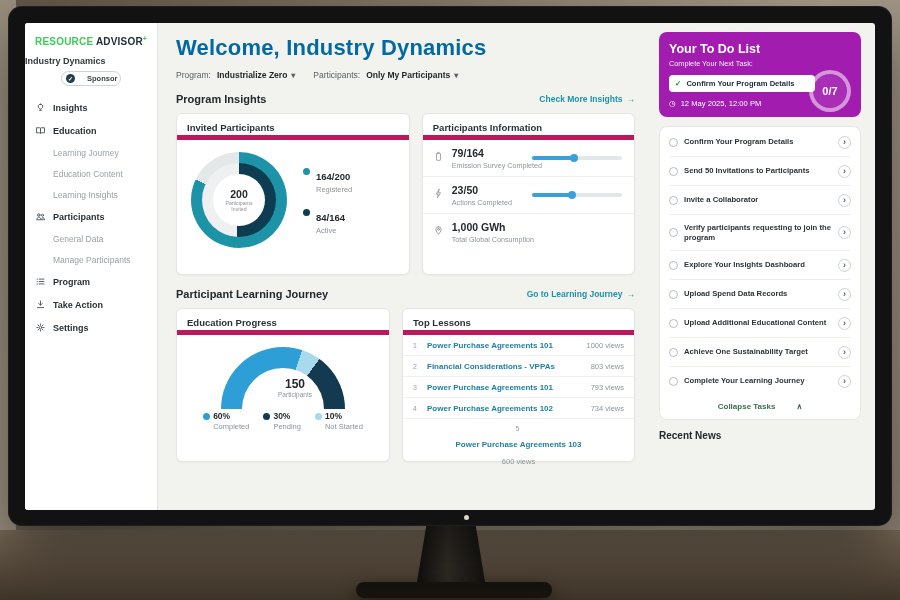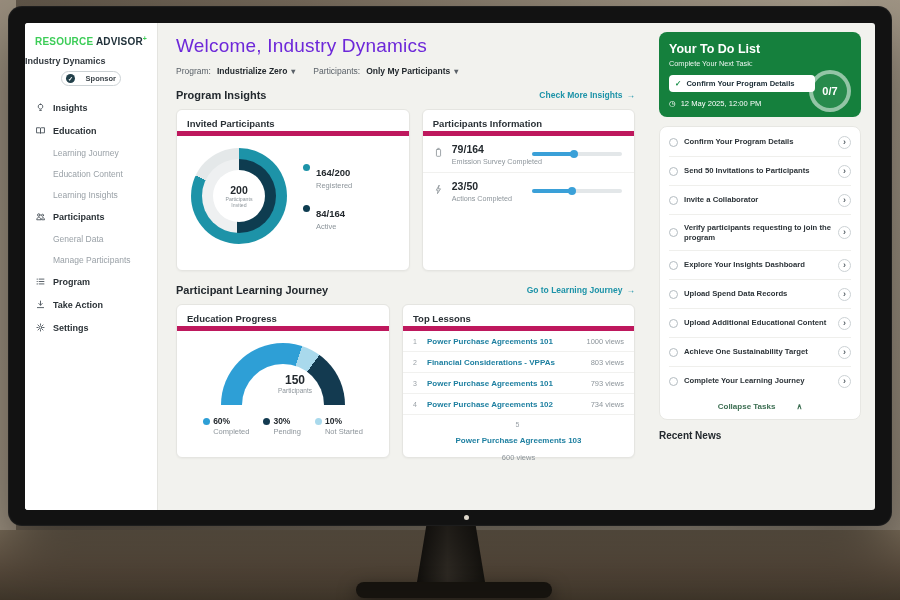--- a/index.html
+++ b/index.html
@@ -24,33 +24,33 @@
   .screen { position:absolute; left:17px; top:17px; right:17px; bottom:16px;
     background:#f2f2ee; border-radius:3px; overflow:hidden; display:flex; }
 
   
   .sidebar { width:133px; flex:none; background:#fff; border-right:1px solid #e4e4e0; padding-top:10px; }
   .logo { padding:2px 10px; font-size:10px; font-weight:bold; letter-spacing:.2px; white-space:nowrap; }
   .logo-green { color:#3dcd58; } .logo-dark { color:#20313a; }
   .logo sup { color:#3dcd58; font-size:7px; }
   .org { text-align:left; font-size:9px; font-weight:bold; color:#333a40; margin-top:7px; }
   .badge { margin:5px auto 10px; width:60px; border:1px solid #ccd2d5; border-radius:10px;
-    display:flex; align-items:center; justify-content:space-between; gap:0; padding:2px 4px; font-size:7.5px; color:#3c444a; font-weight:bold; }
+    display:flex; align-items:center; justify-content:flex-start; gap:12px; padding:2px 4px; font-size:7.5px; color:#3c444a; font-weight:bold; }
   .badge-ic { width:9px; height:9px; border-radius:50%; background:#22404a; color:#fff; font-size:6px;
     display:flex; align-items:center; justify-content:center; flex:none; }
   .nav-item { display:flex; align-items:center; gap:7px; padding:6px 10px; font-size:9px; font-weight:bold; color:#2b3237; cursor:pointer; }
   .nav-item svg { width:11px; height:11px; stroke:#49525a; fill:none; stroke-width:1.3; stroke-linecap:round; stroke-linejoin:round; flex:none; }
   .nav-item svg .f { fill:#49525a; stroke:none; }
   .nav-item.active { background:#e7f6ea; border-left:3px solid #3dcd58; padding-left:7px;
     border-radius:0 12px 12px 0; margin-right:10px; }
   .nav-sub { display:block; padding:5.5px 10px 5.5px 28px; font-size:8.5px; color:#9aa1a7; cursor:pointer; }
 
   
   .main { flex:1; min-width:0; padding:12px 14px 0 18px; }
-  .welcome { font-size:19px; font-weight:normal; color:#6d28d9; letter-spacing:.2px; }
+  .welcome { font-size:22px; font-weight:bold; color:#0369a1; letter-spacing:.2px; }
   .filters { display:flex; align-items:center; gap:6px; margin-top:9px; font-size:8.5px; color:#5a6168; }
   .f-select { font-weight:bold; color:#23292e; display:flex; align-items:center; gap:4px; margin-right:12px; cursor:pointer; }
   .chev { font-style:normal; color:#5a6168; font-size:8px; }
   .sec-head { display:flex; justify-content:space-between; align-items:center; margin-top:13px; margin-bottom:8px; }
   .sec-title { font-size:11px; font-weight:bold; color:#23292e; }
   .sec-link { font-size:8.5px; font-weight:bold; color:#1d93a8; cursor:pointer; display:flex; gap:4px; align-items:center; }
   .cards { display:flex; gap:12px; }
   .card { background:#fff; border:1px solid #e5e5e1; border-radius:6px; box-shadow:0 1px 2px rgba(0,0,0,.04); }
   .card-title { font-size:9.5px; font-weight:bold; color:#2a3136; padding:8px 10px 2px; border-bottom:5px solid #be185d; }
 
@@ -84,37 +84,37 @@
   .pi-bar i::after { content:''; position:absolute; right:-3px; top:-2px; width:8px; height:8px; border-radius:50%; background:#3aa0d8; }
 
   
   .card-edu { width:214px; height:154px; }
   .gauge-box { width:124px; height:64px; position:relative; overflow:hidden; margin:12px auto 0; }
   .gauge { width:124px; height:124px; border-radius:50%; }
   .gauge-hole { position:absolute; left:21px; top:21px; width:82px; height:82px; border-radius:50%; background:#fff; }
   .gauge-center { position:absolute; left:12px; top:30px; width:100%; text-align:center; }
   .g-val { font-size:12px; font-weight:bold; color:#23292e; }
   .g-lbl { font-size:6.5px; color:#8d959b; }
-  .gauge-legend { display:flex; justify-content:center; gap:14px; margin-top:9px; }
+  .gauge-legend { display:flex; justify-content:center; gap:14px; }
   .glg b { font-size:8.5px; color:#23292e; }
   .glg { font-size:8.5px; }
   .glg .dot { display:inline-block; margin:0 3px 0 0; vertical-align:middle; }
   .glg .lg-lbl { margin-left:10px; }
 
   
   .card-lessons { flex:1; height:154px; }
   .lesson { display:flex; align-items:center; gap:8px; padding:5.5px 10px; border-bottom:1px solid #f1f1ef; }
   .lesson:last-child { border-bottom:none;flex-direction:column; }
   .l-rank { font-size:7px; color:#9aa1a7; width:6px; flex:none; }
   .l-title { flex:1; font-size:8px; font-weight:bold; color:#1d7fa0; cursor:pointer; white-space:nowrap; overflow:hidden; }
   .l-views { font-size:7.5px; color:#8d959b; flex:none; }
 
   
   .rightpanel { width:226px; flex:none; padding:9px 14px 0 10px; }
-  .todo-card { background:#15803d; border-radius:8px; padding:10px 10px 9px; color:#fff; position:relative; }
+  .todo-card { background:#a21caf; border-radius:8px; padding:10px 10px 9px; color:#fff; position:relative; }
   .todo-title { font-size:12.5px; font-weight:bold; }
   .todo-sub { font-size:7.3px; margin-top:3px; opacity:.92; }
   .todo-prog { position:absolute; right:10px; top:38px; width:42px; height:42px; border-radius:50%;
     border:4px solid rgba(255,255,255,.5); background:rgba(255,255,255,.08);
     display:flex; align-items:center; justify-content:center; font-weight:bold; font-size:11px; }
   .todo-next { background:#fff; color:#20313a; border-radius:4px; padding:4px 6px; font-size:7.6px; font-weight:bold;
     display:flex; align-items:center; gap:5px; margin-top:7px; width:146px; cursor:pointer; }
   .todo-next .ck { color:#0f8a41; }
   .todo-due { display:flex; align-items:center; gap:5px; font-size:7.6px; margin-top:7px; }
   .tasks-card { background:#fff; border:1px solid #e7e7e3; border-radius:8px; margin-top:9px; padding:1px 9px; }
@@ -273,20 +273,30 @@
                   <path d="M8.8 2 4.8 9h2.6l-.9 5 4.4-7H8.2z"></path>
                 </svg></span>
             <span>
               <div class="pi-val">23/50</div>
               <div class="pi-lbl">Actions Completed</div>
             </span>
             <span class="pi-bar">
                 <i style="width: 46%;"></i>
               </span>
           </div>
+          <div class="pi-row">
+            <span class="pi-ic"><svg viewBox="0 0 16 16">
+                  <path d="M8 2.5a3.8 3.8 0 0 1 3.8 3.8C11.8 9.3 8 13.5 8 13.5S4.2 9.3 4.2 6.3A3.8 3.8 0 0 1 8 2.5z"></path>
+                  <circle cx="8" cy="6.3" r="1.4"></circle>
+                </svg></span>
+            <span>
+              <div class="pi-val">1,000 GWh</div>
+              <div class="pi-lbl">Total Global Consumption</div>
+            </span>
+          </div>
         </div>
       </div>
 
       <div class="sec-head">
         <span class="sec-title">Participant Learning Journey</span>
         <span class="sec-link">
           <span>Go to Learning Journey</span>
           <span>→</span>
         </span>
       </div>

